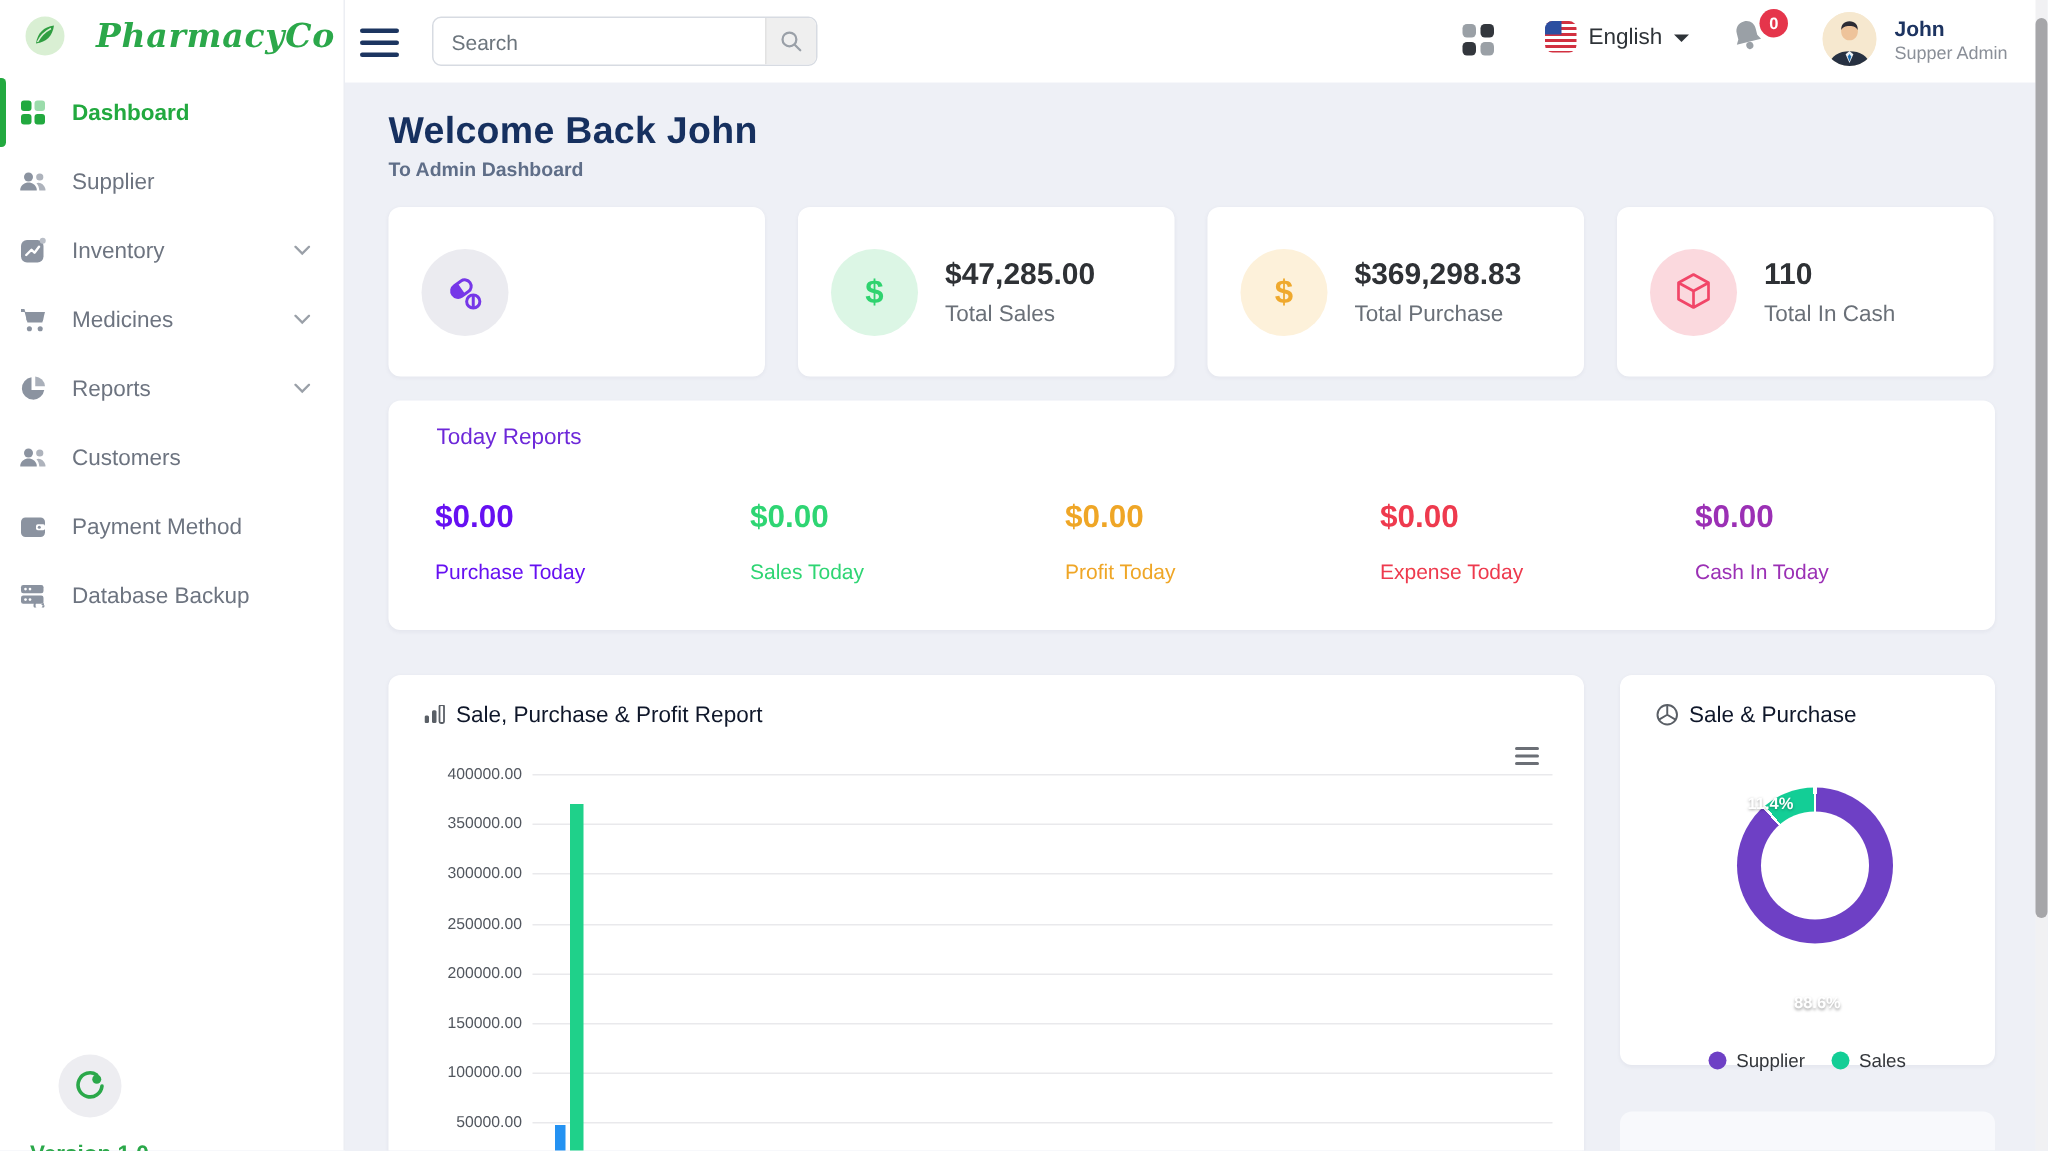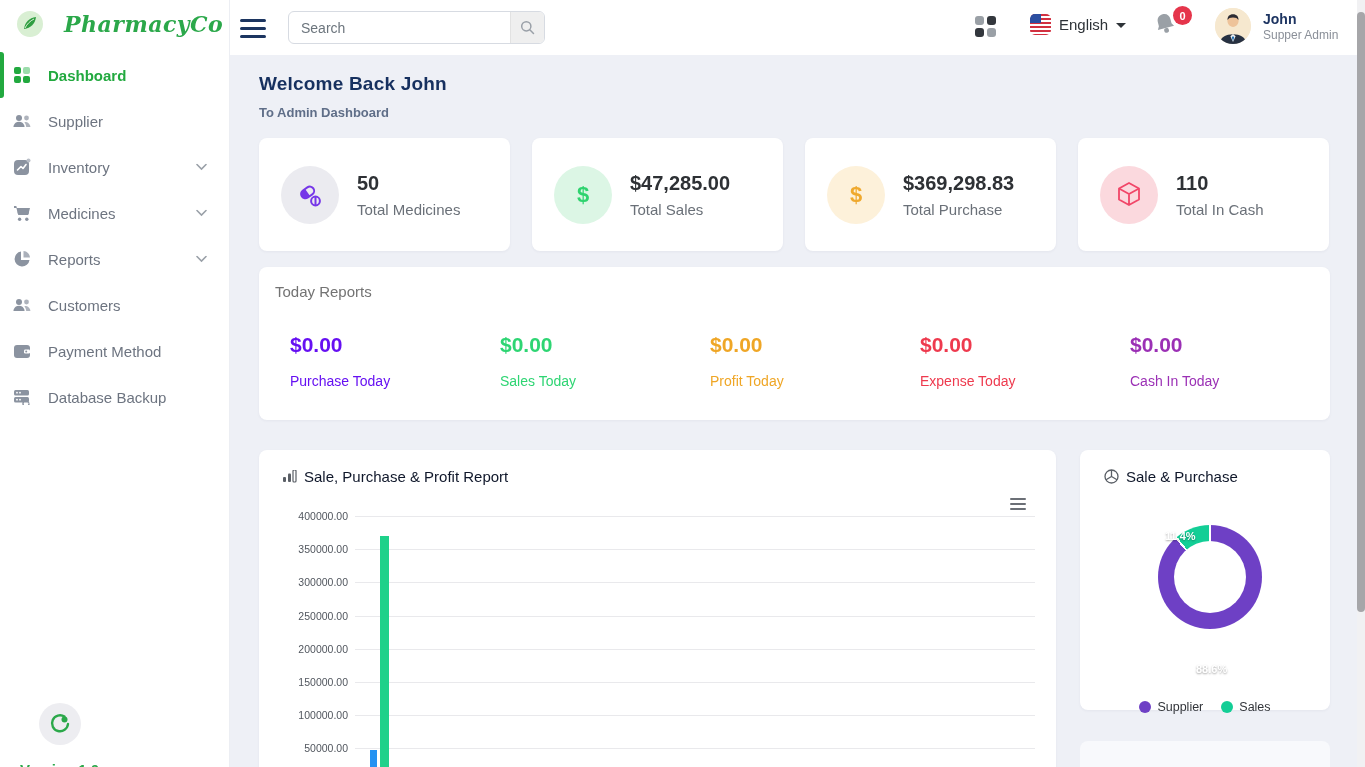--- a/index.html
+++ b/index.html
@@ -37,34 +37,34 @@
   .caret { width:0; height:0; border-left:5px solid transparent; border-right:5px solid transparent; border-top:5px solid #2e3338; margin-top:2px; }
   .bell-wrap { position:absolute; left:922px; top:10px; width:36px; height:34px; cursor:pointer; }
   .badge { position:absolute; right:-4px; top:-4px; min-width:19px; height:19px; border-radius:10px; background:#e5354b; color:#fff; font-size:11px; font-weight:700; display:flex; align-items:center; justify-content:center; padding:0 4px; }
   .user { position:absolute; left:985px; top:8px; display:flex; align-items:center; gap:12px; cursor:pointer; }
   .avatar { width:36px; height:36px; border-radius:50%; background:#f6e8cf; overflow:hidden; position:relative; flex:none; }
   .user-name { font-size:14px; font-weight:700; color:#1d3461; line-height:18px; }
   .user-role { font-size:12px; color:#8a8f98; line-height:15px; }
 
   
   .main { position:absolute; left:230px; top:55px; width:1135px; height:712px; background:#eef0f6; overflow:hidden; }
-  .welcome-title { position:absolute; left:29px; top:18px; font-size:19px; font-weight:800; color:#16305f; letter-spacing:.2px; }
+  .welcome-title { position:absolute; left:29px; top:18px; font-size:25px; font-weight:800; color:#16305f; letter-spacing:.2px; }
   .welcome-sub { position:absolute; left:29px; top:50px; font-size:13px; font-weight:700; color:#5f6e88; }
 
   .card { position:absolute; background:#fff; border-radius:8px; box-shadow:0 1px 3px rgba(30,40,80,.05); }
 
   .stat-card { top:83px; width:251px; height:113px; display:flex; align-items:center; gap:18px; padding-left:22px; }
   .stat-1 { left:29px; } .stat-2 { left:302px; } .stat-3 { left:575px; } .stat-4 { left:848px; }
   .stat-circle { width:58px; height:58px; border-radius:50%; display:flex; align-items:center; justify-content:center; flex:none; font-size:22px; font-weight:700; }
   .sc-gray { background:#ebebf0; } .sc-green { background:#dcf6e5; color:#2fd36f; } .sc-cream { background:#fdf1da; color:#efa92e; } .sc-pink { background:#fbd9de; }
   .stat-value { font-size:20px; font-weight:700; color:#2e3135; margin-bottom:6px; }
   .stat-label { font-size:15px; color:#6a7078; }
 
   .today-card { left:29px; top:212px; width:1071px; height:153px; }
-  .today-title { position:absolute; left:16px; top:16px; font-size:15px; color:#737373; }
+  .today-title { position:absolute; left:32px; top:16px; font-size:15px; color:#6d28d9; }
   .today-row { position:absolute; left:31px; top:66px; display:flex; }
   .today-item { width:210px; }
   .today-value { font-size:21px; font-weight:700; margin-bottom:16px; }
   .today-label { font-size:14px; }
   .c-purple { color:#6610f2; } .c-green { color:#2ed573; } .c-orange { color:#efa626; } .c-red { color:#ee3a4e; } .c-magenta { color:#9b30b5; }
 
   .bar-card { left:29px; top:395px; width:797px; height:440px; }
   .chart-title { position:absolute; left:24px; top:18px; font-size:15px; color:#0f172a; display:flex; align-items:center; gap:7px; }
   .chart-menu { position:absolute; right:30px; top:48px; width:16px; display:flex; flex-direction:column; gap:3px; cursor:pointer; }
   .chart-menu span { height:2px; background:#6b6f76; border-radius:1px; }
@@ -294,24 +294,20 @@
     <span class="stat-circle sc-gray">
       <svg width="30" height="30" viewBox="0 0 30 30">
           <g transform="rotate(-35 13 13)">
             <rect x="6" y="8" width="14" height="8.6" rx="4.3" fill="none" stroke="#7637e8" stroke-width="2"></rect>
             <path d="M6 12.3a4.3 4.3 0 0 1 4.3-4.3H13v8.6h-2.7A4.3 4.3 0 0 1 6 12.3z" fill="#7637e8"></path>
           </g>
           <circle cx="20.5" cy="21" r="4.4" fill="none" stroke="#7637e8" stroke-width="2"></circle>
           <line x1="20.5" y1="16.6" x2="20.5" y2="25.4" stroke="#7637e8" stroke-width="2"></line>
         </svg>
     </span>
-    <span>
-      <div class="stat-value">50</div>
-      <div class="stat-label">Total Medicines</div>
-    </span>
   </div>
   <div class="card stat-card stat-2">
     <span class="stat-circle sc-green">$</span>
     <span>
       <div class="stat-value">$47,285.00</div>
       <div class="stat-label">Total Sales</div>
     </span>
   </div>
   <div class="card stat-card stat-3">
     <span class="stat-circle sc-cream">$</span>

